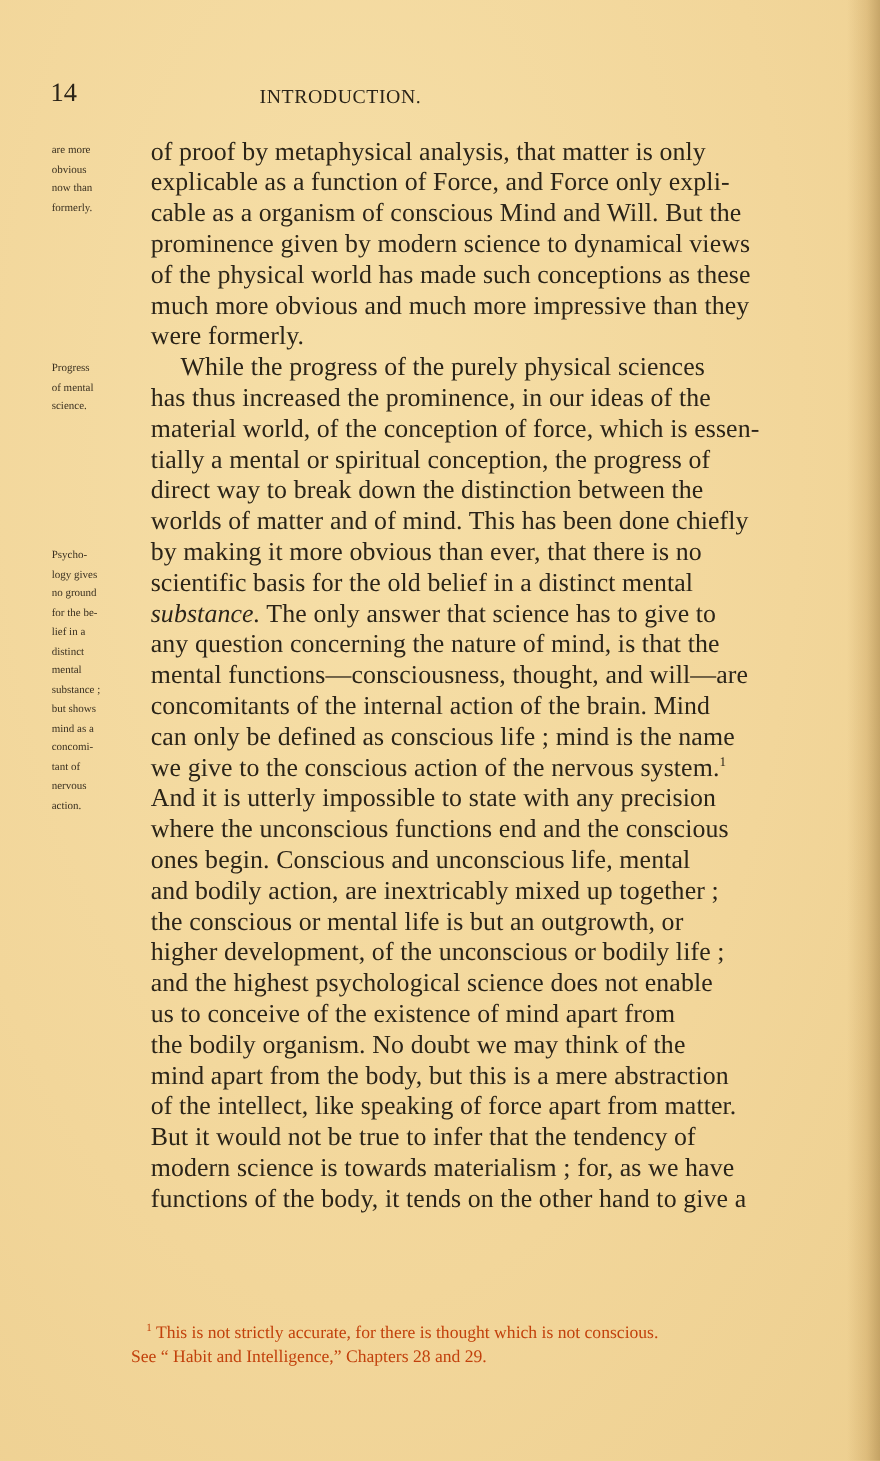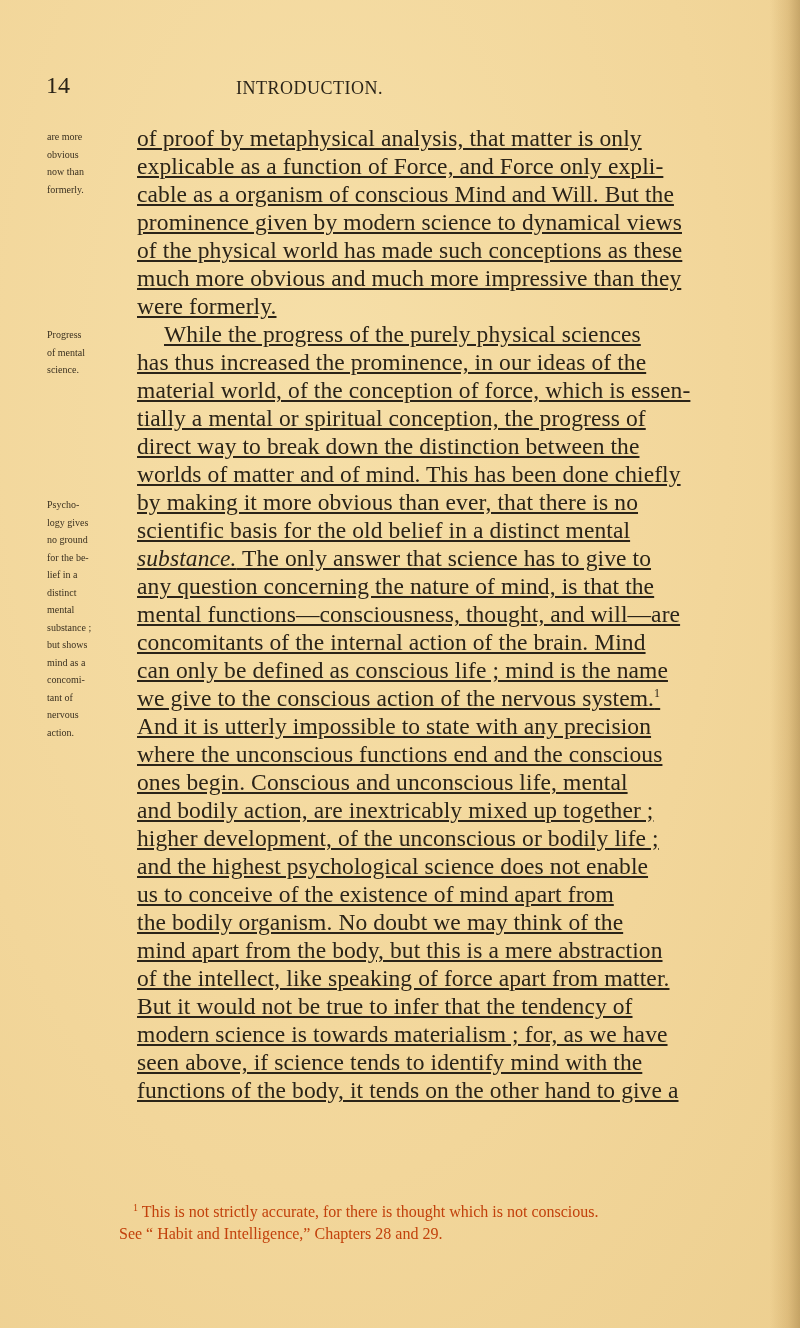--- a/index.html
+++ b/index.html
@@ -17,21 +17,21 @@
     .running-head { position: absolute; top: 72px; left: 0; width: 800px; height: 30px; }
     .page-number {
       position: absolute; left: 46px; top: 0;
       font-family: "Liberation Serif", serif; font-size: 24px; color: #2b2418;
     }
     .chapter-title {
       position: absolute; left: 236px; top: 6px;
       font-family: "Liberation Serif", serif; font-size: 18px; letter-spacing: 0.5px; color: #2b2418;
     }
     .body-block {
-      position: absolute; left: 137px; top: 124px; width: 456px; text-decoration: underline;
+      position: absolute; left: 137px; top: 124px; width: 456px;
     }
     .line {
       display: block; white-space: nowrap;
       font-family: "Liberation Serif", serif; font-size: 23.5px;
       line-height: 28px; height: 28px;
       text-align: justify; text-align-last: justify;
       letter-spacing: 0.1px;
     }
     .line.last { text-align-last: left; }
     .line.indent { padding-left: 27px; }
@@ -114,29 +114,29 @@
     <span class="line">mental functions—consciousness, thought, and will—are</span>
     <span class="line">concomitants of the internal action of the brain.  Mind</span>
     <span class="line">can only be defined as conscious life ; mind is the name</span>
     <span class="line">
       <span>we give to the conscious action of the nervous system.</span><sup class="fn">1</sup>
     </span>
     <span class="line">And it is utterly impossible to state with any precision</span>
     <span class="line">where the unconscious functions end and the conscious</span>
     <span class="line">ones begin.  Conscious and unconscious life, mental</span>
     <span class="line">and bodily action, are inextricably mixed up together ;</span>
+    <span class="line">the conscious or mental life is but an outgrowth, or</span>
     <span class="line">higher development, of the unconscious or bodily life ;</span>
     <span class="line">and the highest psychological science does not enable</span>
     <span class="line">us to conceive of the existence of mind apart from</span>
     <span class="line">the bodily organism.  No doubt we may think of the</span>
     <span class="line">mind apart from the body, but this is a mere abstraction</span>
     <span class="line">of the intellect, like speaking of force apart from matter.</span>
     <span class="line">But it would not be true to infer that the tendency of</span>
     <span class="line">modern science is towards materialism ; for, as we have</span>
-    <span class="line">seen above, if science tends to identify mind with the</span>
     <span class="line">functions of the body, it tends on the other hand to give a</span>
   </div>
 
   <div class="footnote">
     <span class="fl first"><sup>1</sup> <span>This is not strictly accurate, for there is thought which is not conscious.</span></span>
     <span class="fl">See “ Habit and Intelligence,” Chapters 28 and 29.</span>
   </div>
 
 </div>
 

